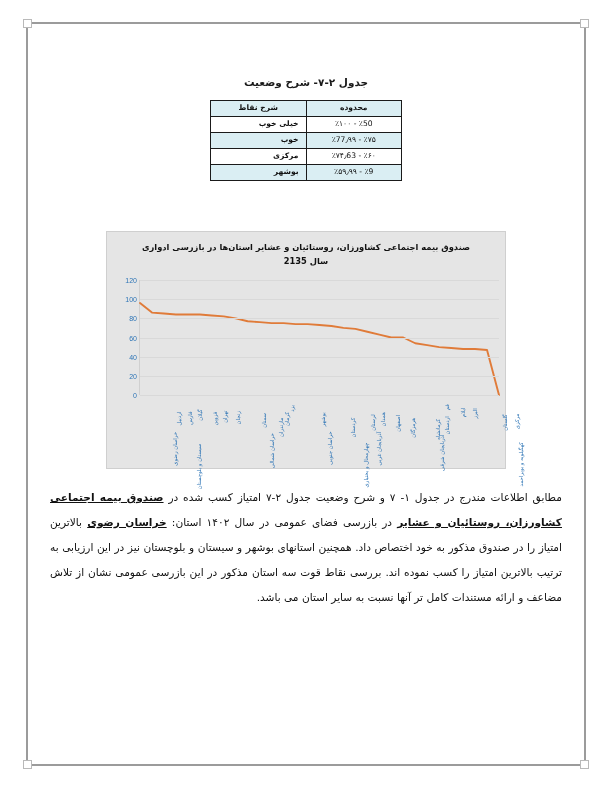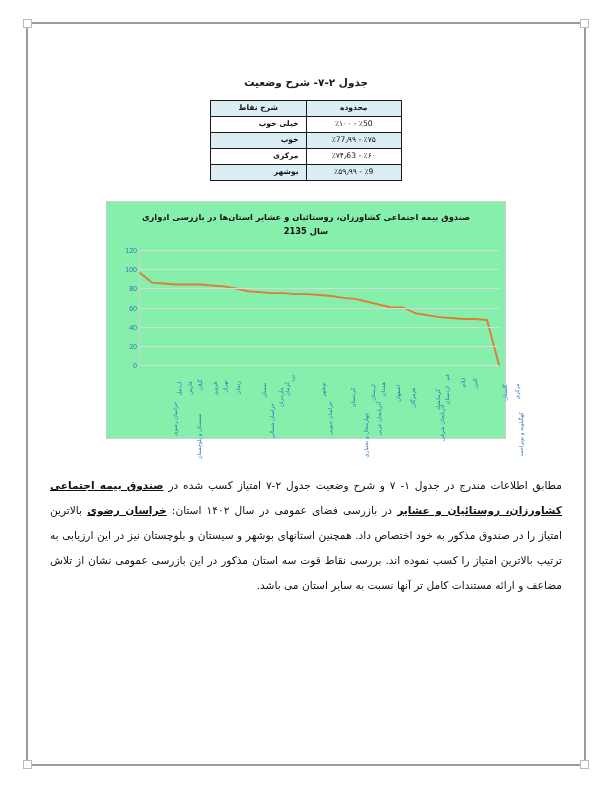--- a/index.html
+++ b/index.html
@@ -83,25 +83,25 @@
     padding-right: 7px;
   }
   table.status-table tr.alt td { background: #daeef3; margin-top: 29px; }
   table.status-table tr.plain td { background: #ffffff; }
   table.status-table col.c-range { width: 96px; }
   table.status-table col.c-desc { width: 96px; }
 
   
   .chart-box {
     position: relative;
-    margin: 20px auto 0 auto;
+    margin: 50px auto 0 auto;
     width: 400px;
     height: 238px;
     border: 1px solid #cfcfcf;
-    background: #86efac;
+    background: #e5e5e5;
   }
   .chart-title {
     position: absolute;
     top: 9px; left: 16px; right: 16px;
     text-align: center;
     direction: rtl;
     font-size: 8.3px;
     font-weight: bold;
     color: #111;
     line-height: 1.65;
@@ -165,21 +165,21 @@
     line-height: 1;
   }
 
   
   .body-text {
     direction: rtl;
     text-align: justify;
     font-size: 10.6px;
     line-height: 2.35;
     color: #111;
-    margin-top: 34px;
+    margin-top: 16px;
     padding: 0 4px;
     letter-spacing: 0.1px;
   }
   .body-text .bold-underline {
     font-weight: bold;
     text-decoration: underline;
   }
 
   
   .page-number {

